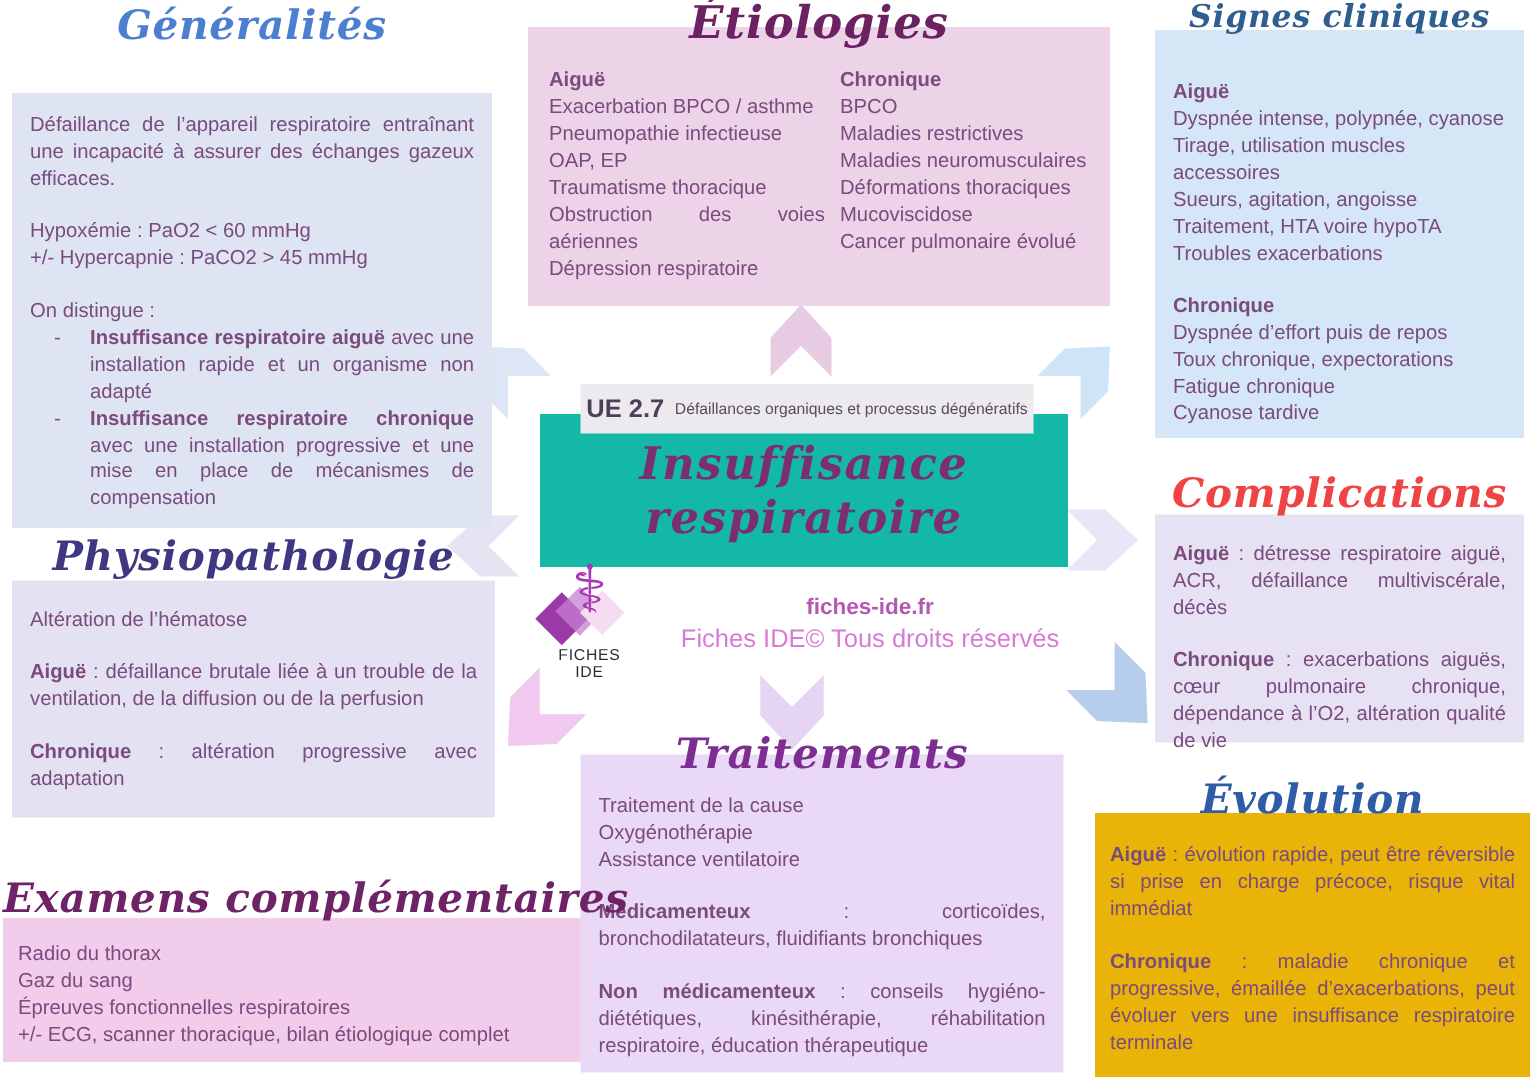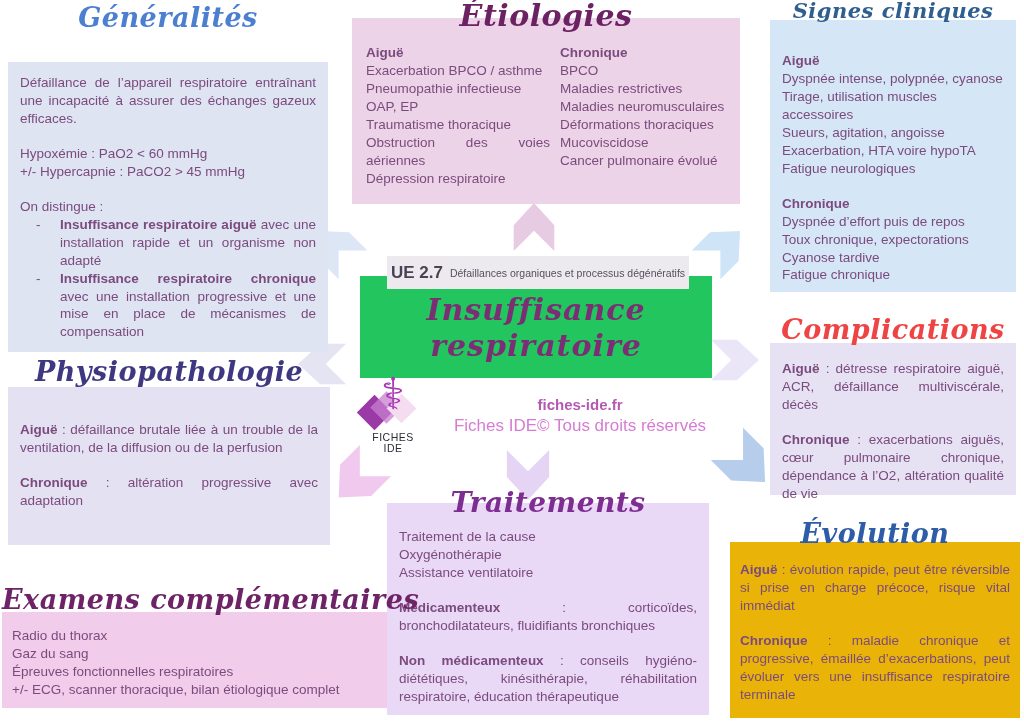--- a/index.html
+++ b/index.html
@@ -52,21 +52,21 @@
   
   .ue-banner {
     position:absolute; left:388px; top:257px; width:300px; height:31px;
     background:#eceaee; z-index:4; display:flex; align-items:center;
     justify-content:center; gap:7px; box-shadow:0 0 0 1px #eceaee;
   }
   .ue-badge { font-weight:bold; font-size:17px; color:#4b4154; }
   .ue-sub   { font-size:10.5px; color:#574e60; }
   .main-box {
     position:absolute; left:360px; top:276px; width:352px; height:102px;
-    background:#22c55e; z-index:3;
+    background:#14b8a6; z-index:3;
   }
   .main-title {
     margin:16px auto 0; width:280px; text-align:center;
     font-family:"DejaVu Serif", serif; font-style:italic; font-weight:bold;
     font-size:30px; line-height:1.2; color:#7c2e74; letter-spacing:1px;
   }
 
   .brand { position:absolute; left:430px; top:396px; width:300px; text-align:center; z-index:3; }
   .brand .site { font-weight:bold; font-size:15px; color:#b558b2; }
   .brand .copy { font-size:17px; color:#d77bd4; margin-top:3px; }
@@ -193,28 +193,28 @@
       </div>
     </div>
   </div>
 
   <div class="stitle t-signes">Signes cliniques</div>
   <div class="box b-signes">
     <div class="hdr">Aiguë</div>
     <div>Dyspnée intense, polypnée, cyanose</div>
     <div>Tirage, utilisation muscles accessoires</div>
     <div>Sueurs, agitation, angoisse</div>
-    <div>Exacerbation, HTA voire hypoTA</div>
-    <div>Fatigue neurologiques</div>
+    <div>Traitement, HTA voire hypoTA</div>
+    <div>Troubles exacerbations</div>
     <div class="gap"></div>
     <div class="hdr">Chronique</div>
     <div>Dyspnée d’effort puis de repos</div>
     <div>Toux chronique, expectorations</div>
+    <div>Fatigue chronique</div>
     <div>Cyanose tardive</div>
-    <div>Fatigue chronique</div>
   </div>
 
   <div class="ue-banner">
     <span class="ue-badge">UE 2.7</span>
     <span class="ue-sub">Défaillances organiques et processus dégénératifs</span>
   </div>
   <div class="main-box">
     <div class="main-title">Insuffisance respiratoire</div>
   </div>
 
@@ -226,20 +226,21 @@
     <div class="lt lt1">FICHES</div>
     <div class="lt lt2">IDE</div>
   </div>
   <div class="brand">
     <div class="site">fiches-ide.fr</div>
     <div class="copy">Fiches IDE© Tous droits réservés</div>
   </div>
 
   <div class="stitle t-physio">Physiopathologie</div>
   <div class="box b-physio">
+    <div>Altération de l’hématose</div>
     <div class="gap"></div>
     <div class="just"><b>Aiguë</b><span> : défaillance brutale liée à un trouble de la ventilation, de la diffusion ou de la perfusion</span></div>
     <div class="gap"></div>
     <div class="just"><b>Chronique</b><span> : altération progressive avec adaptation</span></div>
   </div>
 
   <div class="stitle t-complications">Complications</div>
   <div class="box b-complications">
     <div class="just"><b>Aiguë</b><span> : détresse respiratoire aiguë, ACR, défaillance multiviscérale, décès</span></div>
     <div class="gap"></div>

